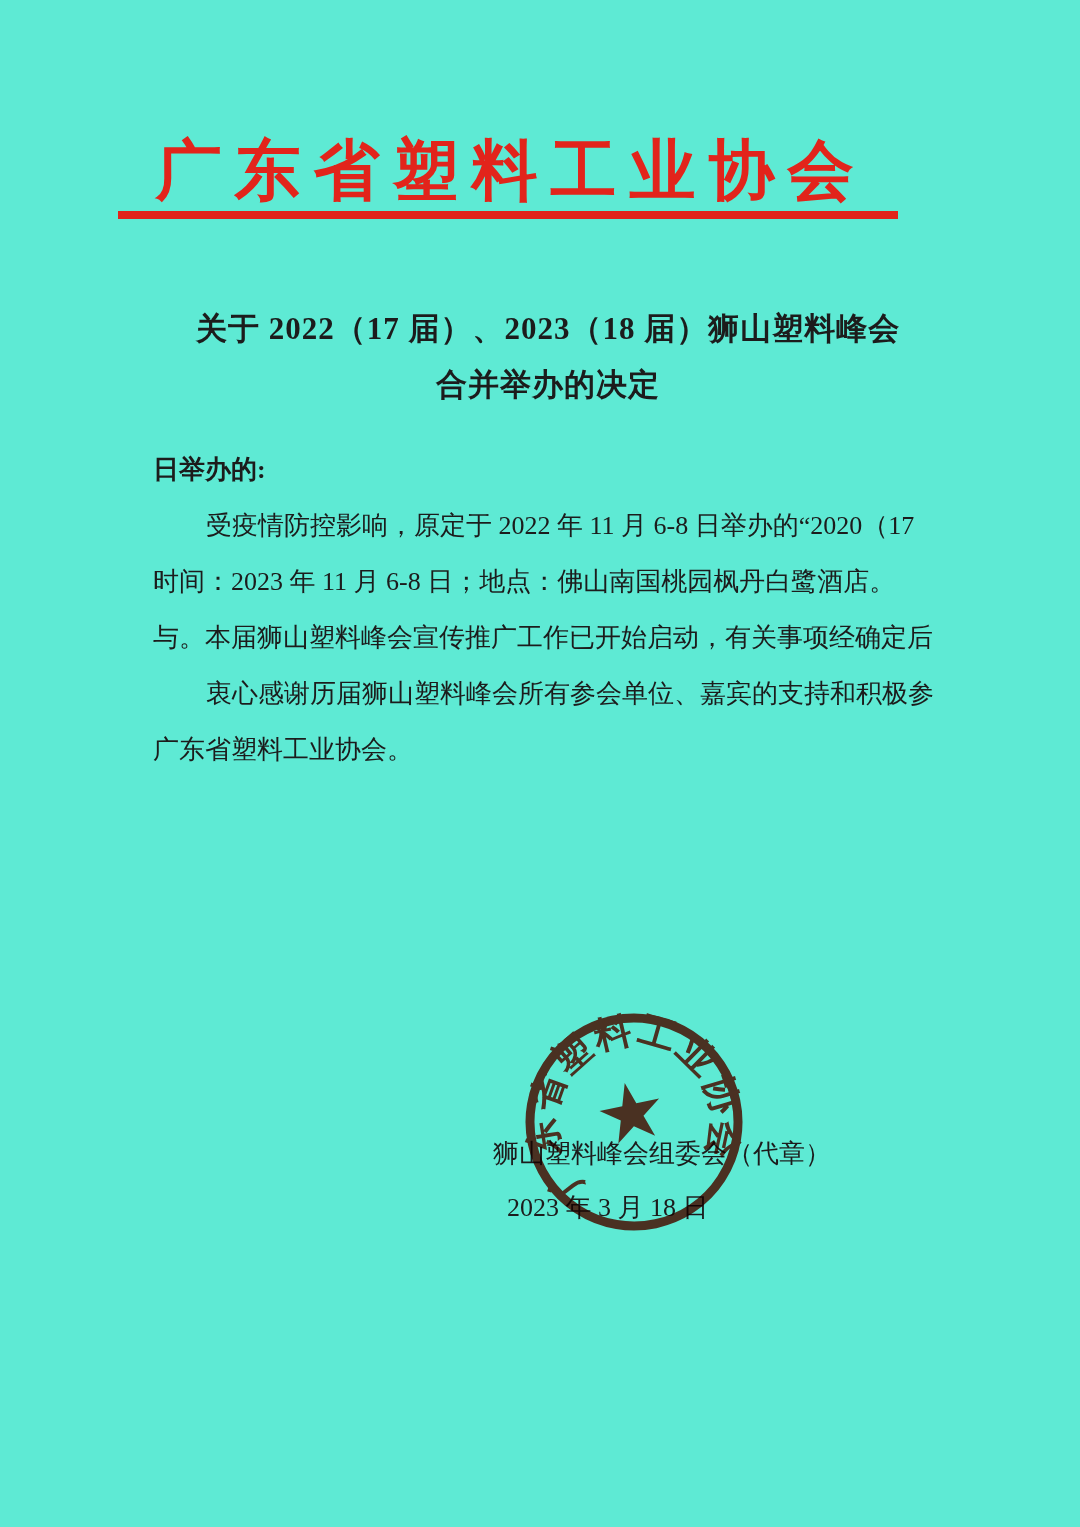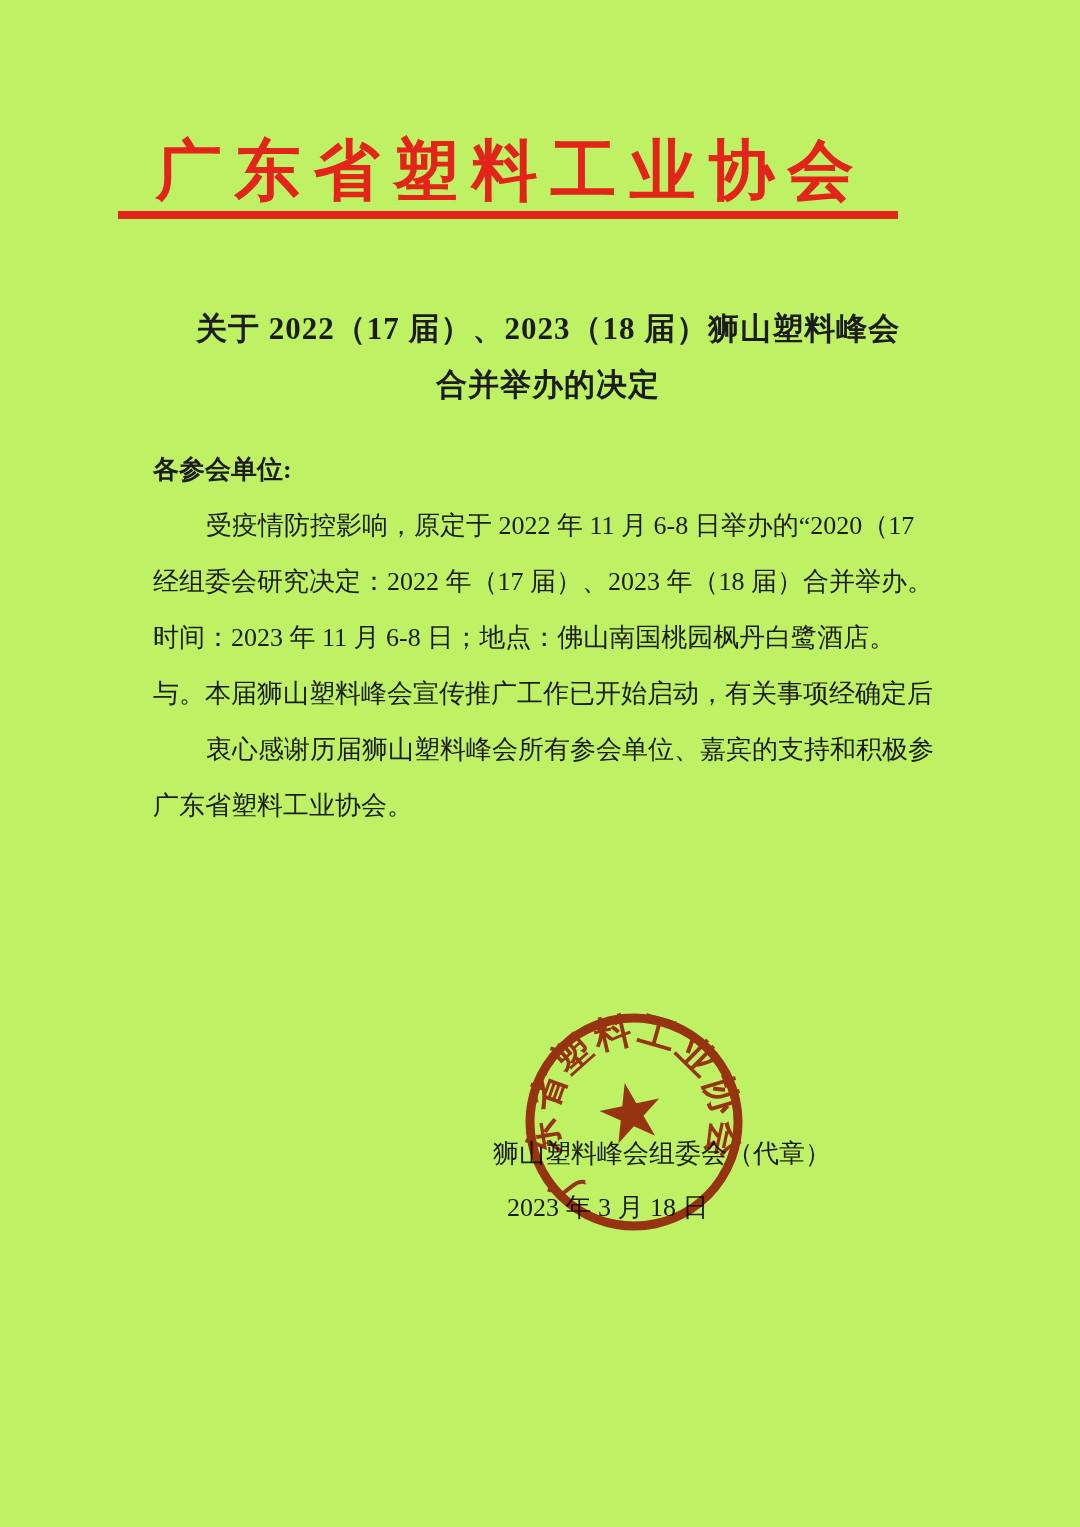--- a/index.html
+++ b/index.html
@@ -4,21 +4,21 @@
 <style>
   html, body { margin: 0; padding: 0; }
   body {
     width: 1080px; height: 1527px;
     background: #ffffff;
     position: relative;
     font-family: "Liberation Serif", "DejaVu Serif", serif;
     color: #1c1c1c;
     overflow: hidden;
   }
-  .page { position: absolute; inset: 0; background: #bef264; }
+  .page { position: absolute; inset: 0; background: #5eead4; }
 
   .letterhead {
     position: absolute; top: 126px; left: 0; width: 1022px;
     text-align: center;
     font-size: 66px; font-weight: bold;
     letter-spacing: 13px; white-space: nowrap;
     color: #e2241b;
   }
   .letterhead-rule {
     position: absolute; left: 118px; top: 211px;
@@ -71,23 +71,22 @@
 
   <div class="letterhead">广东省塑料工业协会</div>
 
   <div class="letterhead-rule"></div>
 
   <div class="doc-title l1">关于 2022（17 届）、2023（18 届）狮山塑料峰会</div>
 
   <div class="doc-title l2">合并举办的决定</div>
 
   <div class="text-block">
-    <div class="text-line salutation">各参会单位:</div>
+    <div class="text-line salutation">日举办的:</div>
     <div class="text-line indent">受疫情防控影响，原定于 2022 年 11 月 6-8 日举办的“2020（17</div>
-    <div class="text-line">经组委会研究决定：2022 年（17 届）、2023 年（18 届）合并举办。</div>
     <div class="text-line">时间：2023 年 11 月 6-8 日；地点：佛山南国桃园枫丹白鹭酒店。</div>
     <div class="text-line">与。本届狮山塑料峰会宣传推广工作已开始启动，有关事项经确定后</div>
     <div class="text-line indent">衷心感谢历届狮山塑料峰会所有参会单位、嘉宾的支持和积极参</div>
     <div class="text-line">广东省塑料工业协会。</div>
   </div>
 
   <div class="signature-name">狮山塑料峰会组委会（代章）</div>
 
   <div class="signature-date">2023 年 3 月 18 日</div>
 

